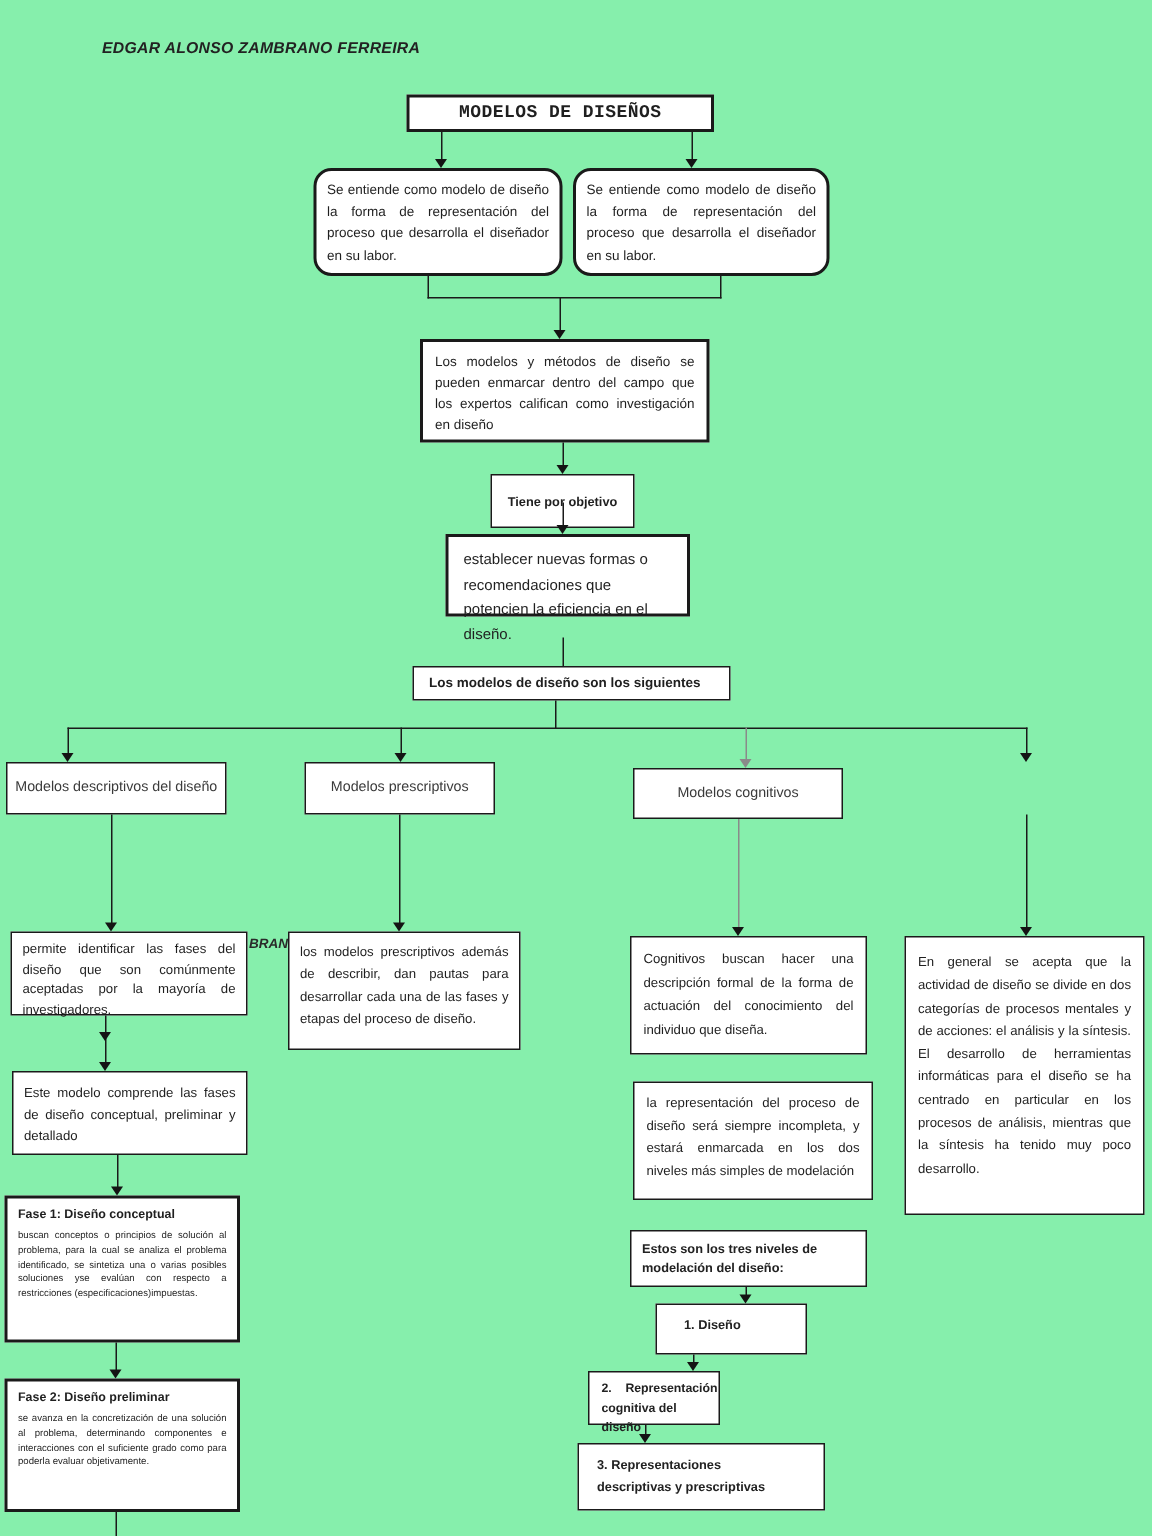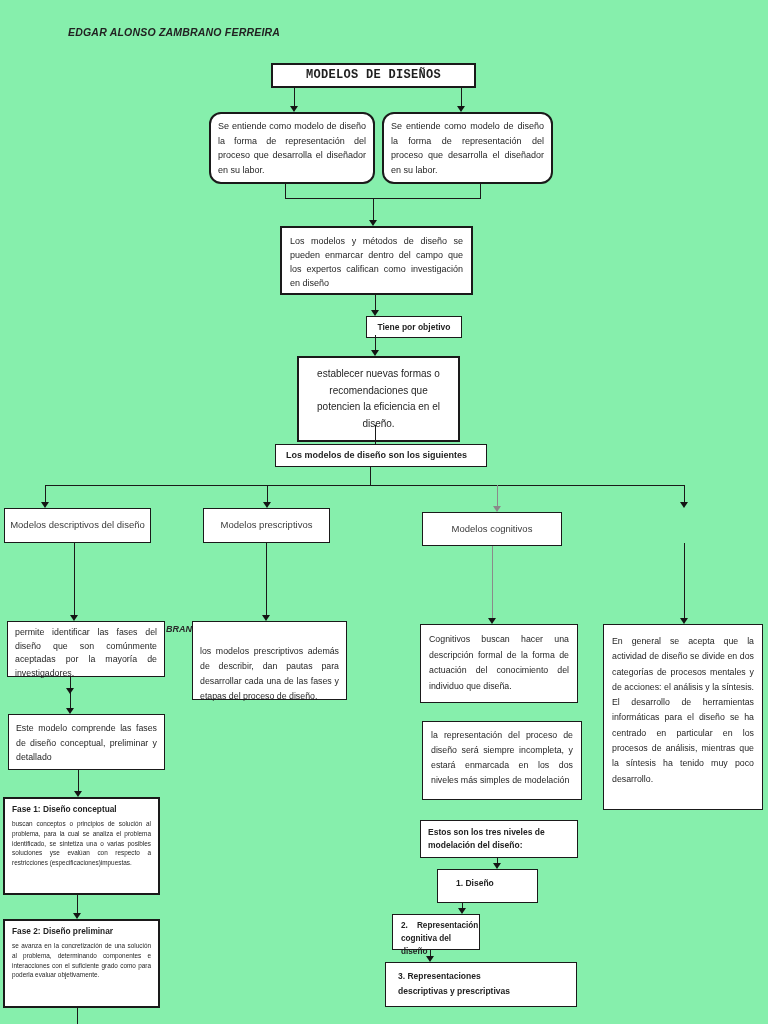--- a/index.html
+++ b/index.html
@@ -39,50 +39,50 @@
 
   <div class="bx bx2 ctr title">
     <span>MODELOS DE DISEÑOS</span>
   </div>
 
   <div class="bx bx2 def just" style="left:209px;top:112px;width:166px;height:72px;">Se entiende como modelo de diseño la forma de representación del proceso que desarrolla el diseñador en su labor.</div>
   <div class="bx bx2 def just" style="left:382px;top:112px;width:171px;height:72px;">Se entiende como modelo de diseño la forma de representación del proceso que desarrolla el diseñador en su labor.</div>
 
   <div class="bx bx2 just" style="left:280px;top:226px;width:193px;height:69px;padding:6px 8px;font-size:9px;line-height:14px;">Los modelos y métodos de diseño se pueden enmarcar dentro del campo que los expertos califican como investigación en diseño</div>
 
-  <div class="bx ctr" style="left:327px;top:316px;width:96px;height:22px;font-size:8.5px;font-weight:600;margin-left:39px;">Tiene por objetivo</div>
+  <div class="bx ctr" style="left:327px;top:316px;width:96px;height:36px;font-size:8.5px;font-weight:600;">Tiene por objetivo</div>
 
-  <div class="bx bx2" style="left:297px;top:356px;width:163px;height:86px;padding:8px 10px;font-size:10px;line-height:16.5px;text-align:center;">establecer nuevas formas o recomendaciones que potencien la eficiencia en el diseño.</div>
+  <div class="bx bx2" style="left:297px;top:356px;width:163px;height:55px;padding:8px 10px;font-size:10px;line-height:16.5px;">establecer nuevas formas o recomendaciones que potencien la eficiencia en el diseño.</div>
 
   <div class="bx" style="left:275px;top:444px;width:212px;height:23px;font-size:9px;font-weight:600;line-height:21px;padding-left:10px;">Los modelos de diseño son los siguientes</div>
 
   <div class="bx ctr branch" style="left:4px;top:508px;width:147px;height:35px;">Modelos descriptivos del diseño</div>
   <div class="bx ctr branch" style="left:203px;top:508px;width:127px;height:35px;">Modelos prescriptivos</div>
   <div class="bx ctr branch" style="left:422px;top:512px;width:140px;height:34px;">Modelos cognitivos</div>
 
   <div class="bx just body-s" style="left:7px;top:621px;width:158px;height:56px;padding:4px 7px;line-height:13.5px;border-width:1.5px;">permite identificar las fases del diseño que son comúnmente aceptadas por la mayoría de investigadores.</div>
   <div class="bx just body-s" style="left:8px;top:714px;width:157px;height:56px;padding:6px 7px;line-height:14.5px;border-width:1.5px;">Este modelo comprende las fases de diseño conceptual, preliminar y detallado</div>
   <div class="bx bx2" style="left:3px;top:797px;width:157px;height:98px;padding:5px 7px;">
     <div class="fase-t">Fase 1: Diseño conceptual</div>
     <div class="fase-b just">buscan conceptos o principios de solución al problema, para la cual se analiza el problema identificado, se sintetiza una o varias posibles soluciones yse evalúan con respecto a restricciones (especificaciones)impuestas.</div>
   </div>
   <div class="bx bx2" style="left:3px;top:919px;width:157px;height:89px;padding:5px 7px;">
     <div class="fase-t">Fase 2: Diseño preliminar</div>
     <div class="fase-b just">se avanza en la concretización de una solución al problema, determinando componentes e interacciones con el suficiente grado como para poderla evaluar objetivamente.</div>
   </div>
 
-  <div class="bx just body-s" style="left:192px;top:621px;width:155px;height:79px;padding:22px 7px;line-height:15px;border-width:1.5px;">los modelos prescriptivos además de describir, dan pautas para desarrollar cada una de las fases y etapas del proceso de diseño.</div>
+  <div class="bx just body-s" style="left:192px;top:621px;width:155px;height:79px;padding:5px 7px;line-height:15px;border-width:1.5px;">los modelos prescriptivos además de describir, dan pautas para desarrollar cada una de las fases y etapas del proceso de diseño.</div>
 
   <div class="bx just body-s" style="left:420px;top:624px;width:158px;height:79px;padding:7px 8px;line-height:15.5px;border-width:1.5px;">Cognitivos buscan hacer una descripción formal de la forma de actuación del conocimiento del individuo que diseña.</div>
   <div class="bx just body-s" style="left:422px;top:721px;width:160px;height:79px;padding:6px 8px;line-height:15px;border-width:1.5px;">la representación del proceso de diseño será siempre incompleta, y estará enmarcada en los dos niveles más simples de modelación</div>
   <div class="bx lvl" style="left:420px;top:820px;width:158px;height:38px;padding:5px 7px;font-size:8.5px;line-height:12.5px;border-width:1.5px;">Estos son los tres niveles de modelación del diseño:</div>
   <div class="bx lvl" style="left:437px;top:869px;width:101px;height:34px;padding:8px 0 0 18px;font-size:8.5px;">1. Diseño</div>
   <div class="bx lvl pre" style="left:392px;top:914px;width:88px;height:36px;padding:4px 0 0 8px;font-size:8.2px;line-height:13px;">2.    Representación
 cognitiva del diseño</div>
-  <div class="bx lvl pre" style="left:385px;top:962px;width:192px;height:45px;padding:6px 0 0 12px;font-size:8.5px;line-height:15px;border-width:1.5px;">3. Representaciones
+  <div class="bx lvl pre" style="left:385px;top:962px;width:165px;height:45px;padding:6px 0 0 12px;font-size:8.5px;line-height:15px;border-width:1.5px;">3. Representaciones
 descriptivas y prescriptivas</div>
 
   <div class="bx just body-s" style="left:603px;top:624px;width:160px;height:186px;padding:9px 8px;line-height:15.3px;border-width:1.5px;">En general se acepta que la actividad de diseño se divide en dos categorías de procesos mentales y de acciones: el análisis y la síntesis. El desarrollo de herramientas informáticas para el diseño se ha centrado en particular en los procesos de análisis, mientras que la síntesis ha tenido muy poco desarrollo.</div>
 
   <div class="ln" style="left:294px;top:88px;width:1px;height:19px;"></div>
   <div class="arr" style="left:290px;top:106px;"></div>
   <div class="ln" style="left:461px;top:88px;width:1px;height:19px;"></div>
   <div class="arr" style="left:457px;top:106px;"></div>
 
   <div class="ln" style="left:285px;top:184px;width:1px;height:15px;"></div>

